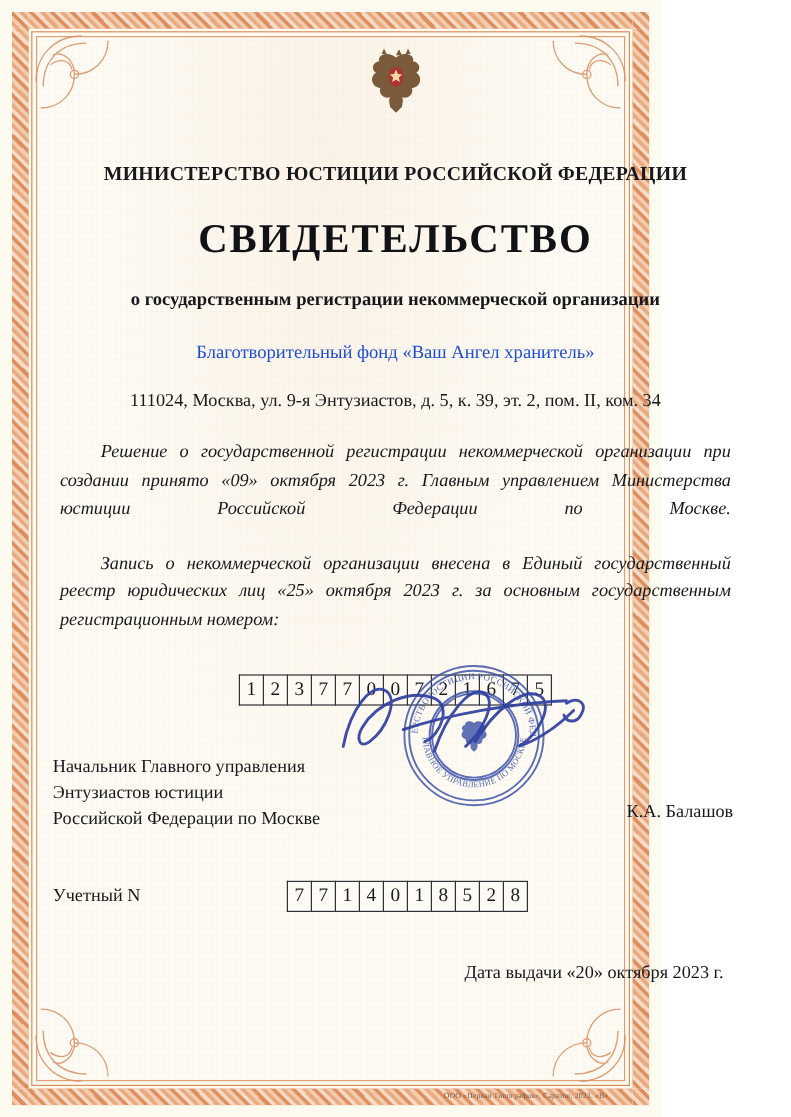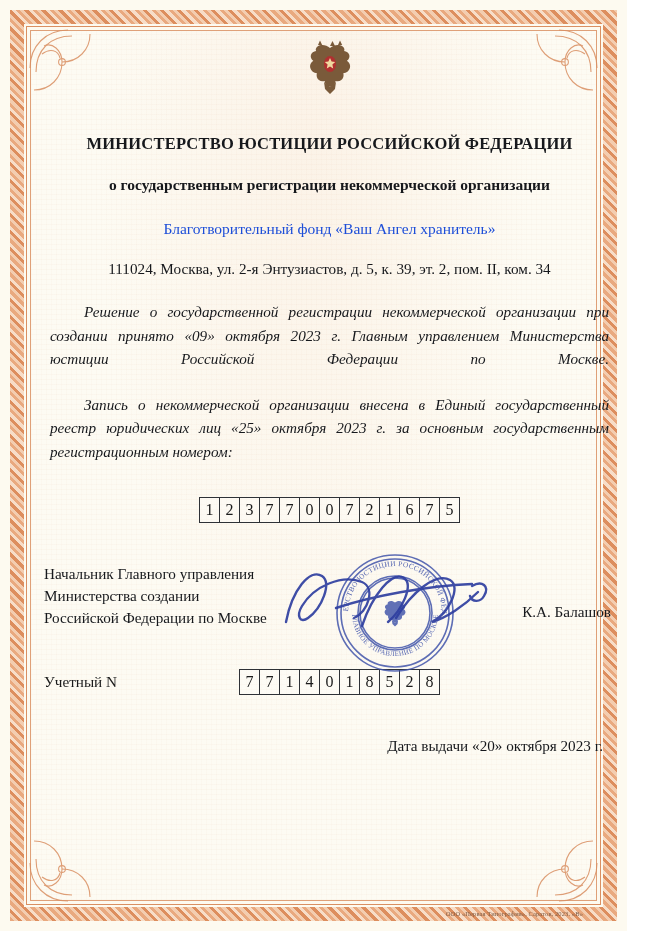--- a/index.html
+++ b/index.html
@@ -10,21 +10,21 @@
   body {
     width: 659px;
     height: 931px;
     font-family: "Liberation Serif", serif;
     color: #1a1a1a;
     overflow: hidden;
   }
 
   .certificate {
     position: relative;
-    width: 627px;
+    width: 551px;
     height: 931px;
     background: #fdfaf0;
     box-sizing: border-box;
   }
 
   
   .border-outer {
     position: absolute;
     left: 10px;
     top: 10px;
@@ -323,26 +323,27 @@
       <g fill="#b03030">
         <ellipse cx="30" cy="28" rx="6" ry="8"></ellipse>
       </g>
       <g fill="#f0d9a0">
         <path d="M30 22 l1.6 3.6 l3.6 0.4 l-2.8 2.6 l0.8 3.8 l-3.2 -2 l-3.2 2 l0.8 -3.8 l-2.8 -2.6 l3.6 -0.4 z"></path>
       </g>
     </svg>
 
     <div class="ministry">МИНИСТЕРСТВО ЮСТИЦИИ РОССИЙСКОЙ ФЕДЕРАЦИИ</div>
 
+    <div class="doc-title">СВИДЕТЕЛЬСТВО</div>
 
     <div class="subtitle">о государственным регистрации некоммерческой организации</div>
 
     <div class="org-name">Благотворительный фонд «Ваш Ангел хранитель»</div>
 
-    <div class="address">111024, Москва, ул. 2-я Энтузиастов, д. 5, к. 39, эт. 2, пом. II, ком. 34</div>
+    <div class="address">111024, Москва, ул. 9-я Энтузиастов, д. 5, к. 39, эт. 2, пом. II, ком. 34</div>
 
     <div class="para"><span class="indent"></span><span>Решение о государственной регистрации некоммерческой организации при создании принято «09» октября 2023 г. Главным управлением Министерства юстиции Российской Федерации по Москве.</span></div>
 
     <div class="para last-left"><span class="indent"></span><span>Запись о некоммерческой организации внесена в Единый государственный реестр юридических лиц «25» октября 2023 г. за основным государственным регистрационным номером:</span></div>
 
     <div class="digit-row">
       <div class="cell">1</div>
       <div class="cell">2</div>
       <div class="cell">3</div>
       <div class="cell">7</div>
@@ -353,21 +354,21 @@
       <div class="cell">2</div>
       <div class="cell">1</div>
       <div class="cell">6</div>
       <div class="cell">7</div>
       <div class="cell">5</div>
     </div>
 
     <div class="sign-block">
       <div class="sign-lines">
         <div>Начальник Главного  управления</div>
-        <div>Министерства создании</div>
+        <div>Энтузиастов юстиции</div>
         <div>Российской Федерации по Москве</div>
       </div>
       <div class="signer-name">К.А. Балашов</div>
     </div>
 
     <div class="account-row">
       <div class="account-label">Учетный N</div>
       <div class="account-boxes">
         <div class="cell">7</div>
         <div class="cell">7</div>

